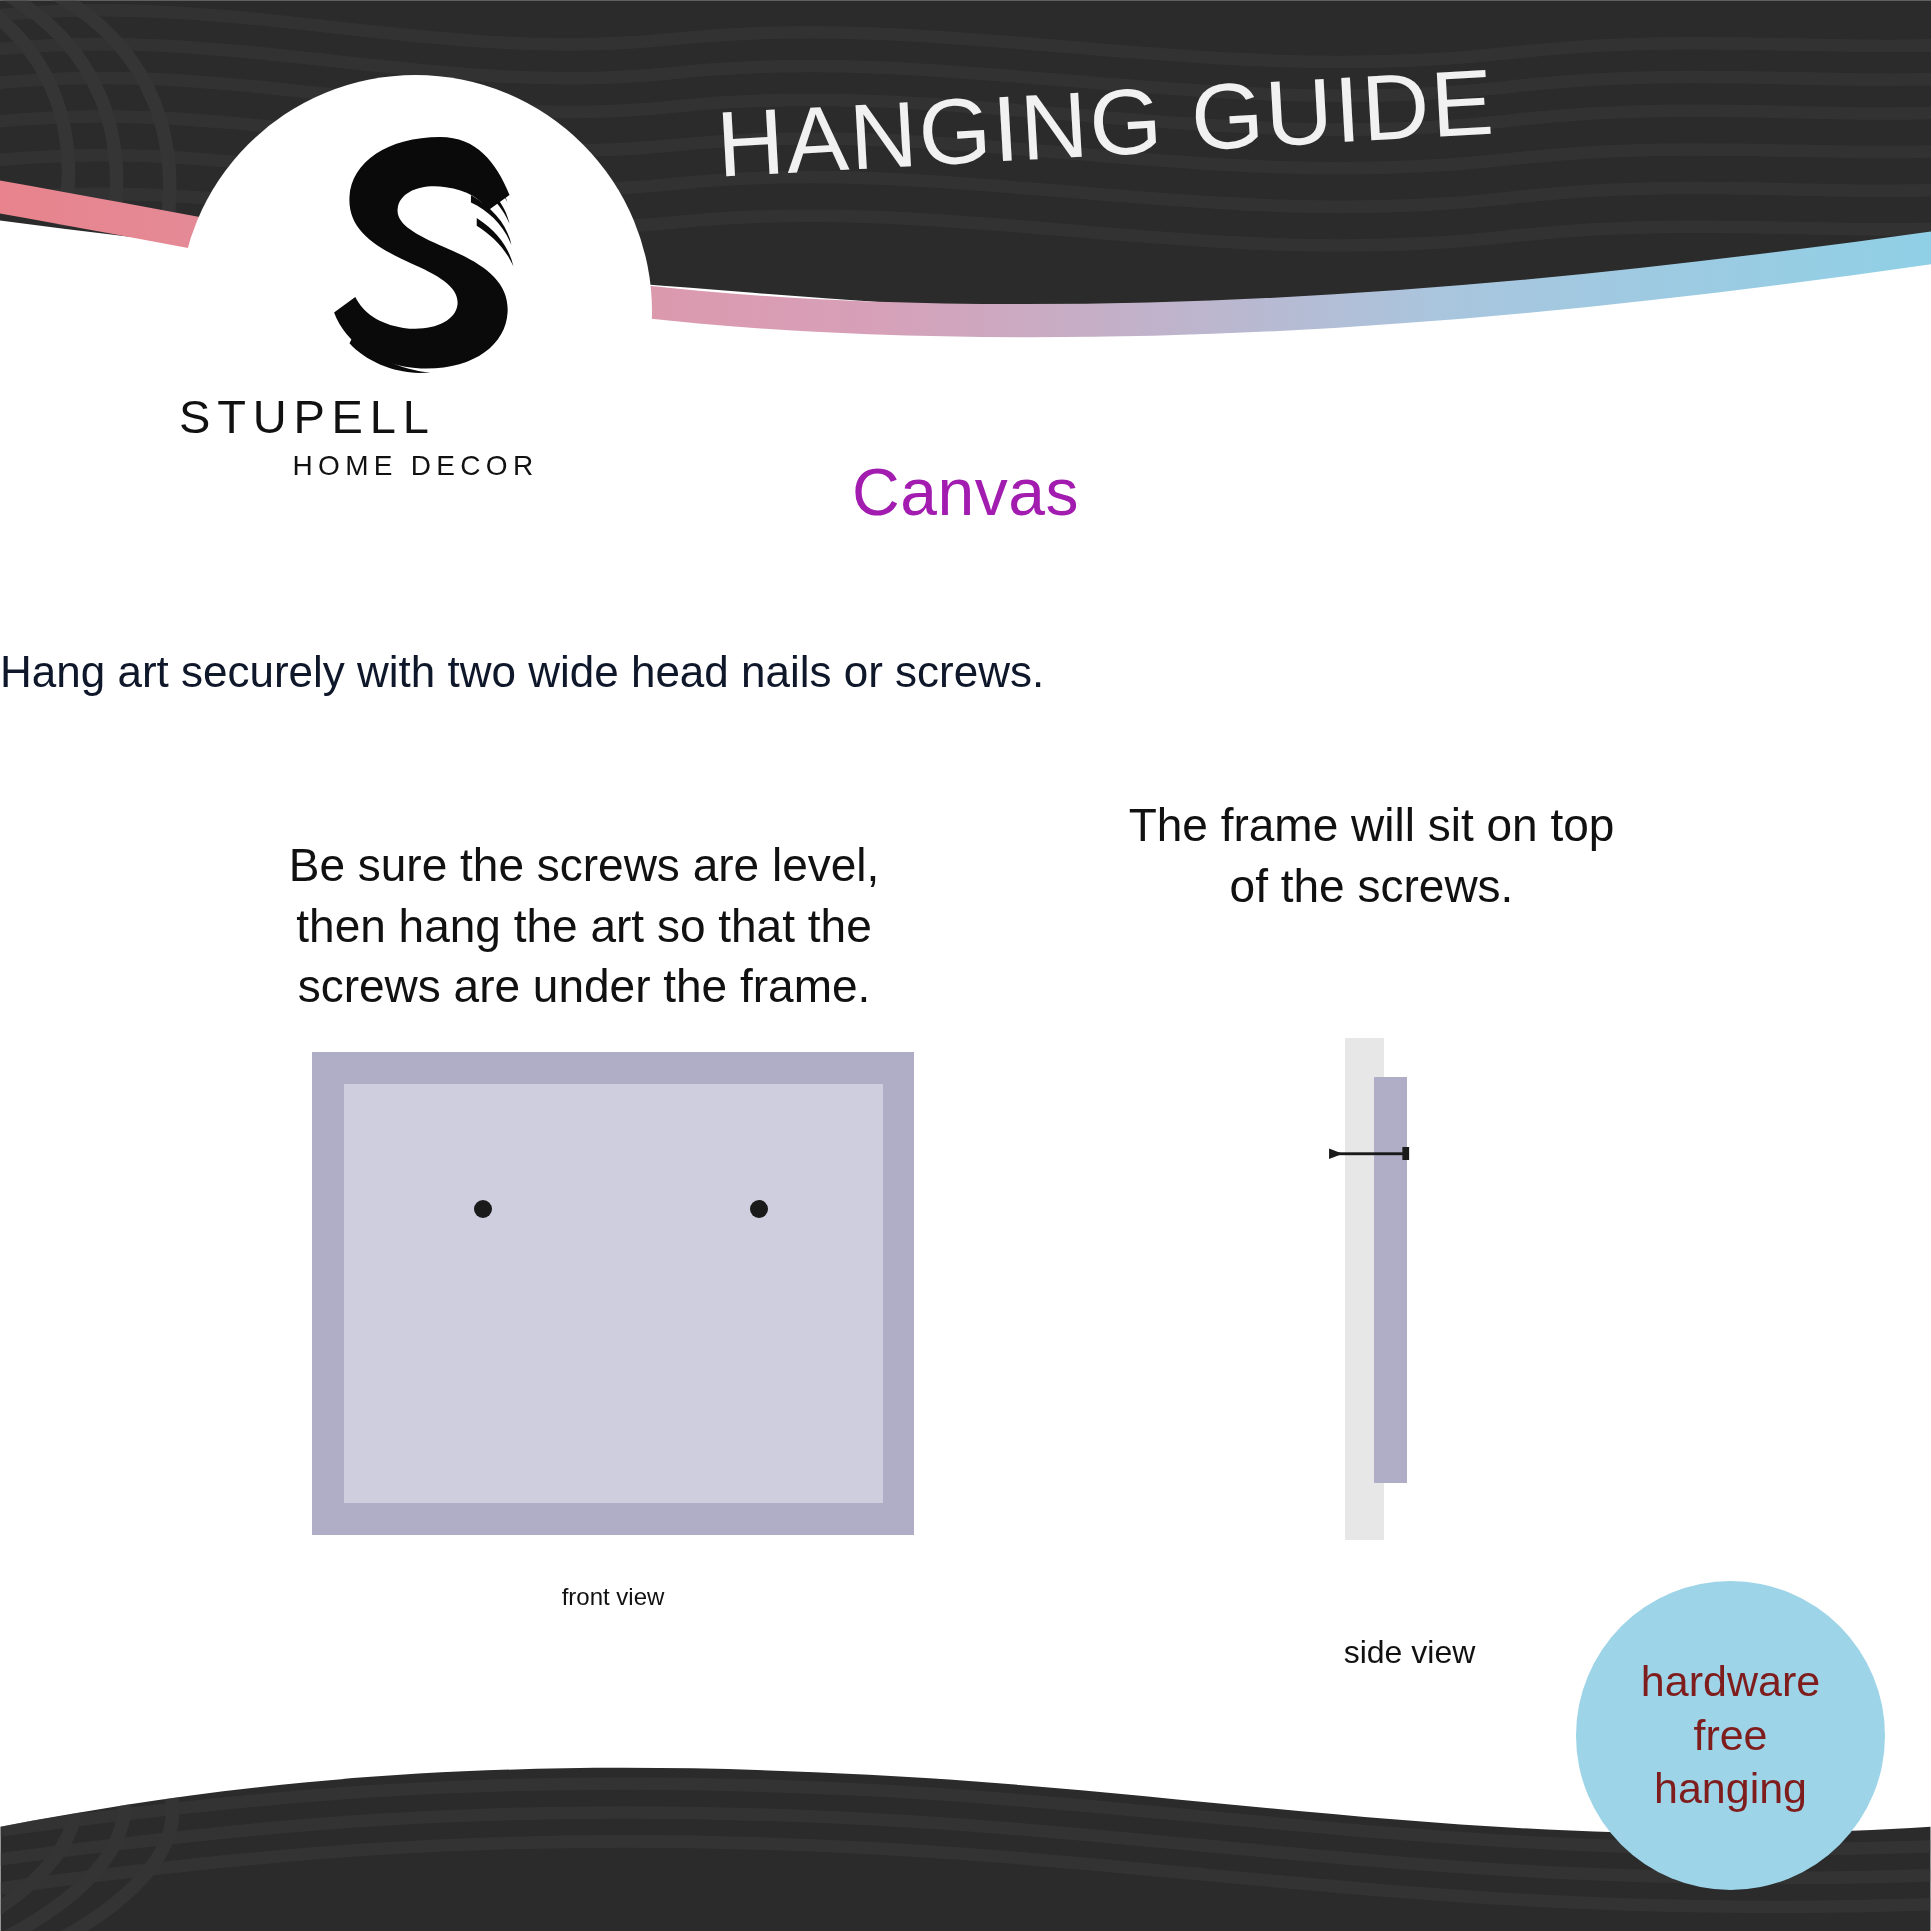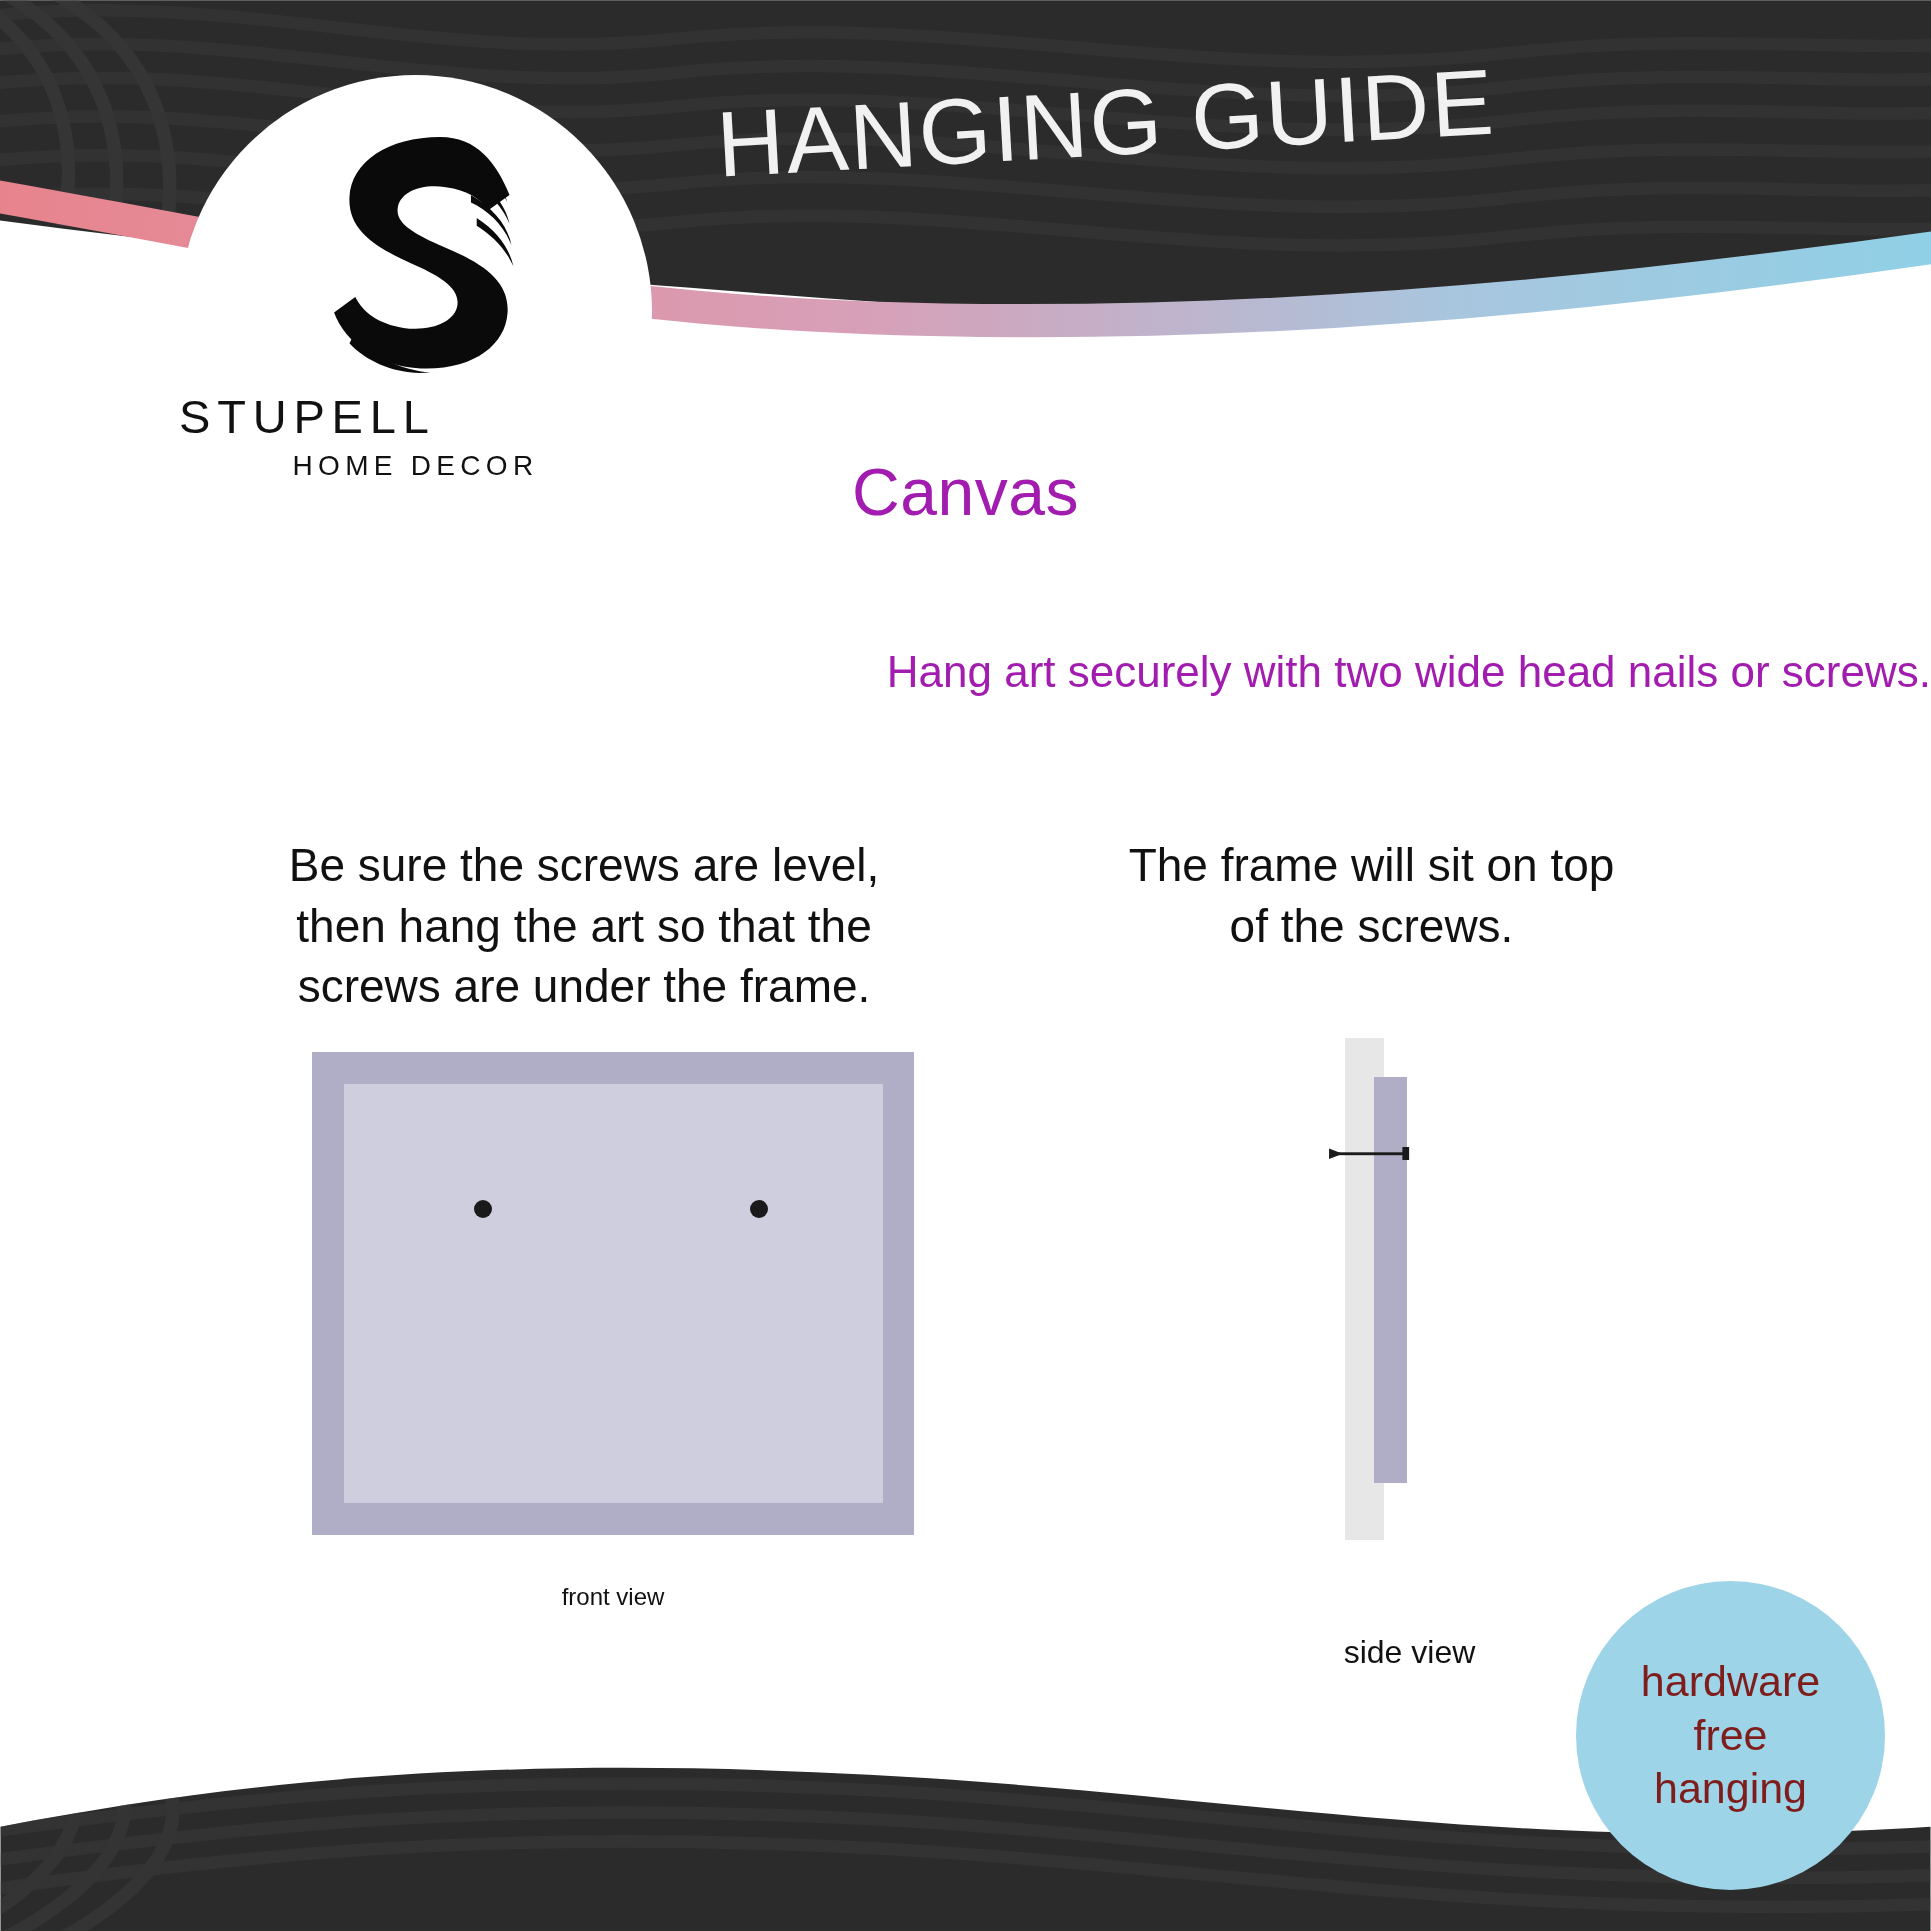--- a/index.html
+++ b/index.html
@@ -102,38 +102,38 @@
     text-align: center;
     font-size: 66px;
     font-weight: 400;
     color: #a21caf;
     letter-spacing: 0.5px;
   }
   .lede {
     position: absolute;
     left: 0; right: 0;
     top: 647px;
-    text-align: right;
+    text-align: left;
     font-size: 44px;
     font-weight: 400;
-    color: #a21caf;
+    color: #0f172a;
   }
 
   
   .col-left {
     position: absolute;
     left: 270px;
     top: 835px;
     width: 628px;
     text-align: center;
   }
   .col-right {
     position: absolute;
     left: 1072px;
-    top: 835px;
+    top: 795px;
     width: 599px;
     text-align: center;
   }
   .col-caption {
     font-size: 46px;
     line-height: 1.32;
     color: #111;
     white-space: pre-line;
   }
 

